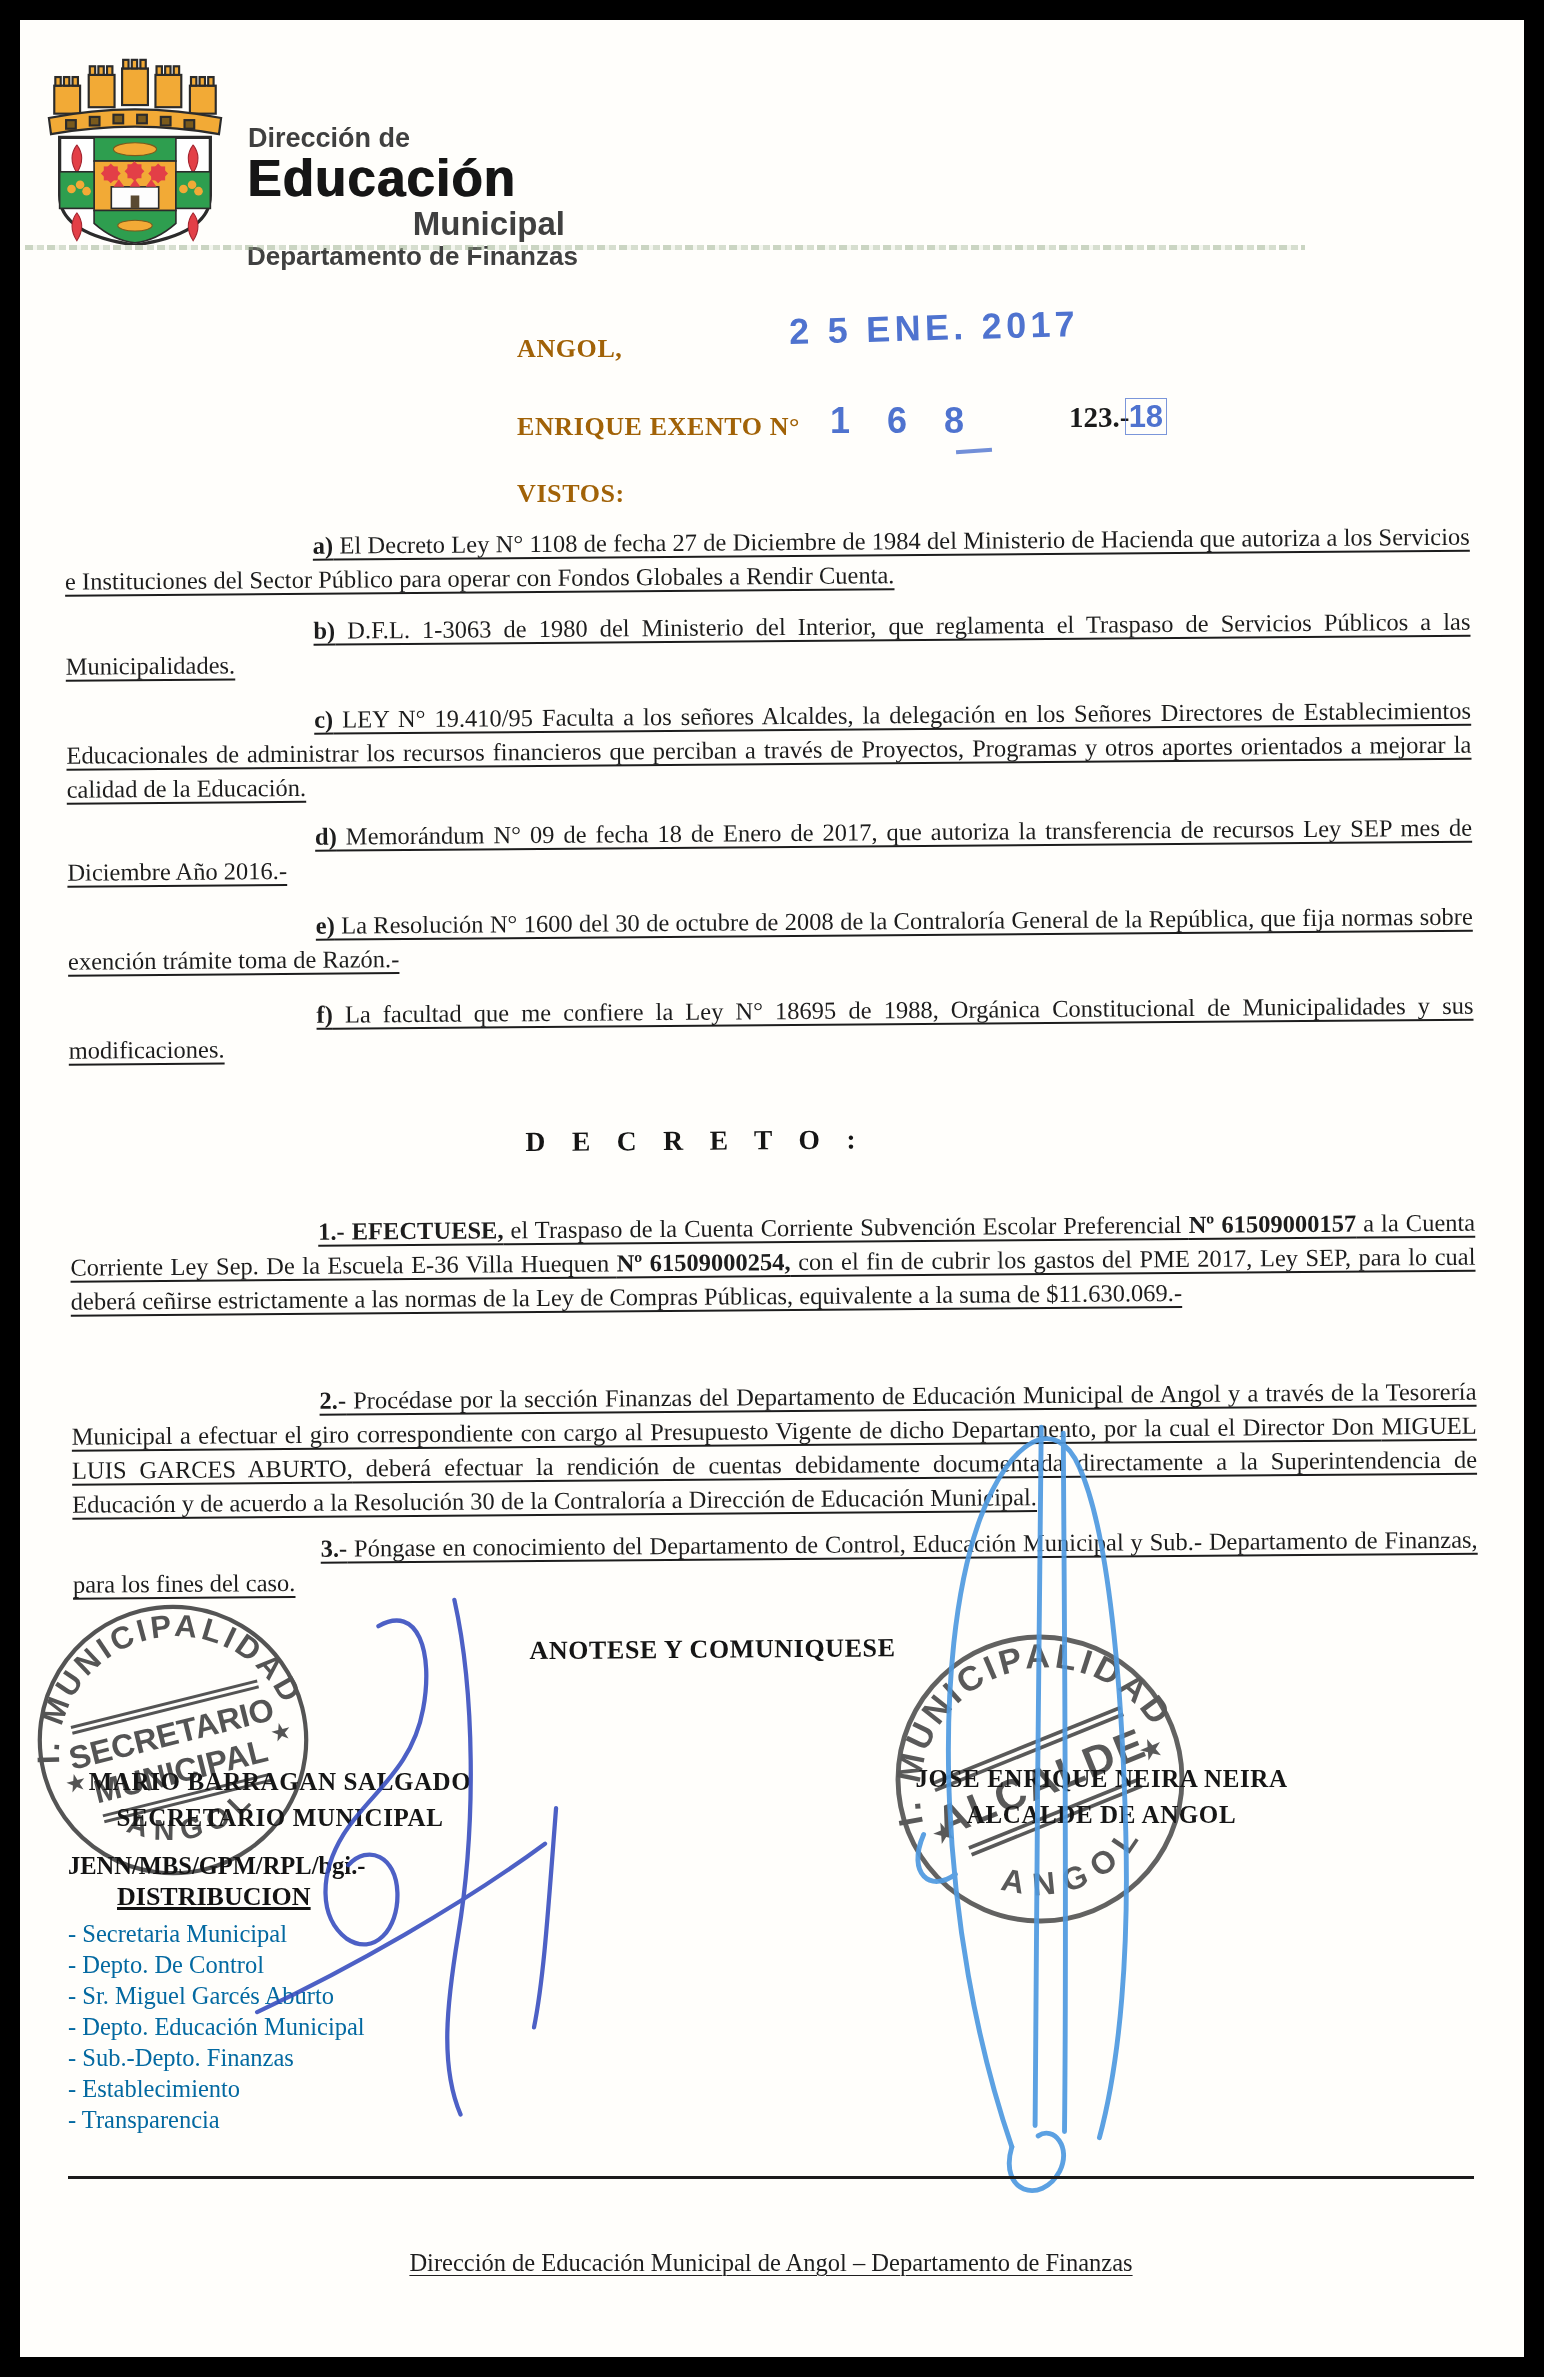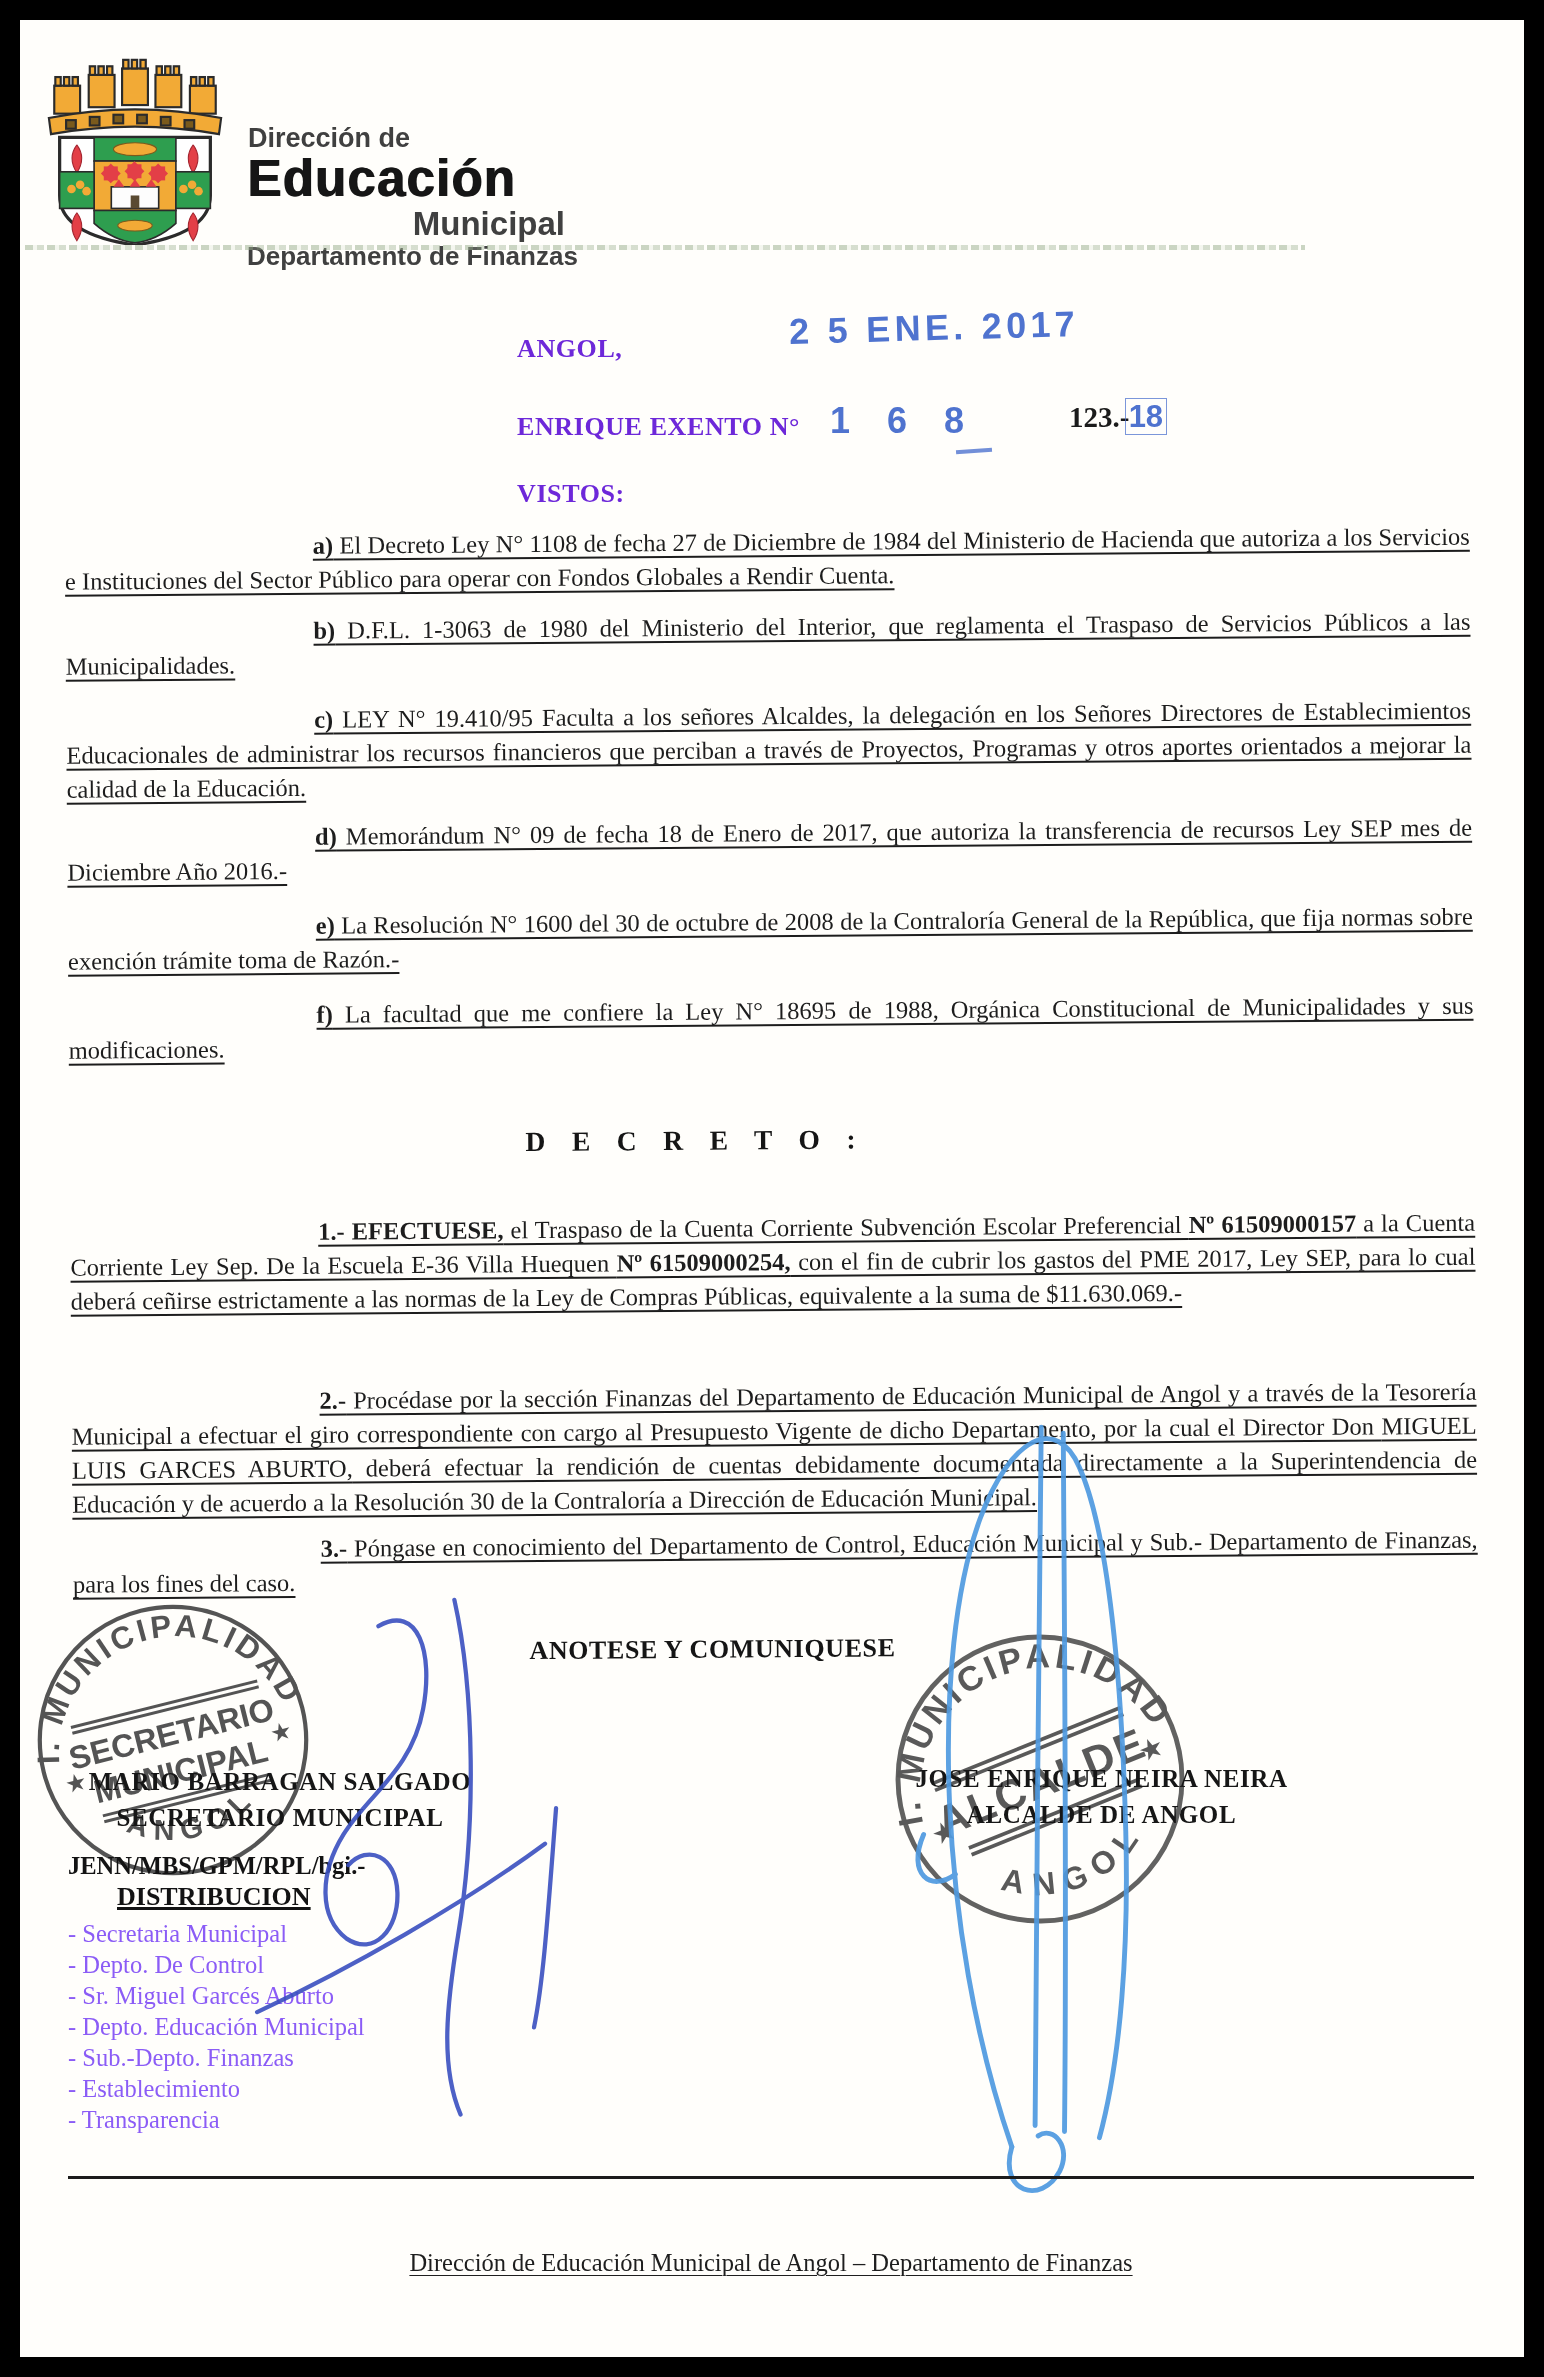--- a/index.html
+++ b/index.html
@@ -5,36 +5,36 @@
   html,body{margin:0;padding:0;}
   body{width:1544px;height:2377px;background:#111;font-family:"Liberation Serif","DejaVu Serif",serif;}
   .sheet{position:absolute;left:0;top:0;width:1544px;height:2377px;box-sizing:border-box;
          border:20px solid #000;background:#fffefb;overflow:hidden;}
   .abs{position:absolute;}
   
   .hdr-small{font-family:"Liberation Sans",sans-serif;font-weight:bold;color:#404040;}
   .hdr-big{font-family:"Liberation Sans",sans-serif;font-weight:bold;color:#161616;text-shadow:1.2px 0 0 #161616;}
   .dotline{background:repeating-linear-gradient(90deg,rgba(154,175,142,.65) 0 8px,rgba(200,214,190,.25) 8px 11.6px,rgba(154,175,142,.5) 11.6px 19px,transparent 19px 22px);}
   
-  .lbl{font-weight:bold;font-size:26px;color:#6d28d9;letter-spacing:0.6px;}
+  .lbl{font-weight:bold;font-size:26px;color:#a16207;letter-spacing:0.6px;}
   .stamp-blue{font-family:"Liberation Sans",sans-serif;font-weight:bold;color:#4f73cf;}
   .typed-num{font-weight:bold;font-size:29px;color:#1b1b1b;}
   .overstamp{font-family:"Liberation Sans",sans-serif;font-weight:bold;font-size:31px;color:#4f73cf;
              border:1.8px solid rgba(79,115,207,.75);padding:0 3.1px;margin-left:-4.9px;}
   
   .doc-body{position:absolute;left:0;top:0;width:100%;height:100%;transform:rotate(-0.45deg);transform-origin:60% 40%;}
   .par{position:absolute;left:48px;width:1405px;font-size:24.5px;line-height:34px;color:#1d1d1d;
        text-align:justify;text-indent:248px;
        text-decoration:underline;text-decoration-thickness:1.8px;text-underline-offset:4.9px;}
   .par b{font-weight:bold;}
   .heading-decreto{font-weight:bold;font-size:27.6px;letter-spacing:9.8px;color:#151515;}
   .anotese{font-weight:bold;font-size:26px;color:#151515;letter-spacing:0.6px;}
   
   .sig-name{font-weight:bold;font-size:25px;color:#161616;text-align:center;letter-spacing:0.6px;}
-  .dist{font-size:24.5px;color:#8b5cf6;line-height:31px;}
+  .dist{font-size:24.5px;color:#0369a1;line-height:31px;}
   .dist-head{font-weight:bold;font-size:26px;color:#131313;text-decoration:underline;text-decoration-thickness:2.5px;}
   .initials{font-weight:bold;font-size:24.5px;color:#131313;}
   
   .foot-line{background:#1c1c1c;}
   .foot-text{font-family:Liberation Serif, serif;font-size:24.5px;color:#1e1e1e;text-align:center;
              text-decoration:underline;text-decoration-thickness:1.2px;text-underline-offset:4.3px;}
   .email{text-decoration:underline;text-decoration-thickness:1.8px;}
   svg text, svg textPath{font-family:"Liberation Sans",sans-serif;}
 </style>
 </head>

